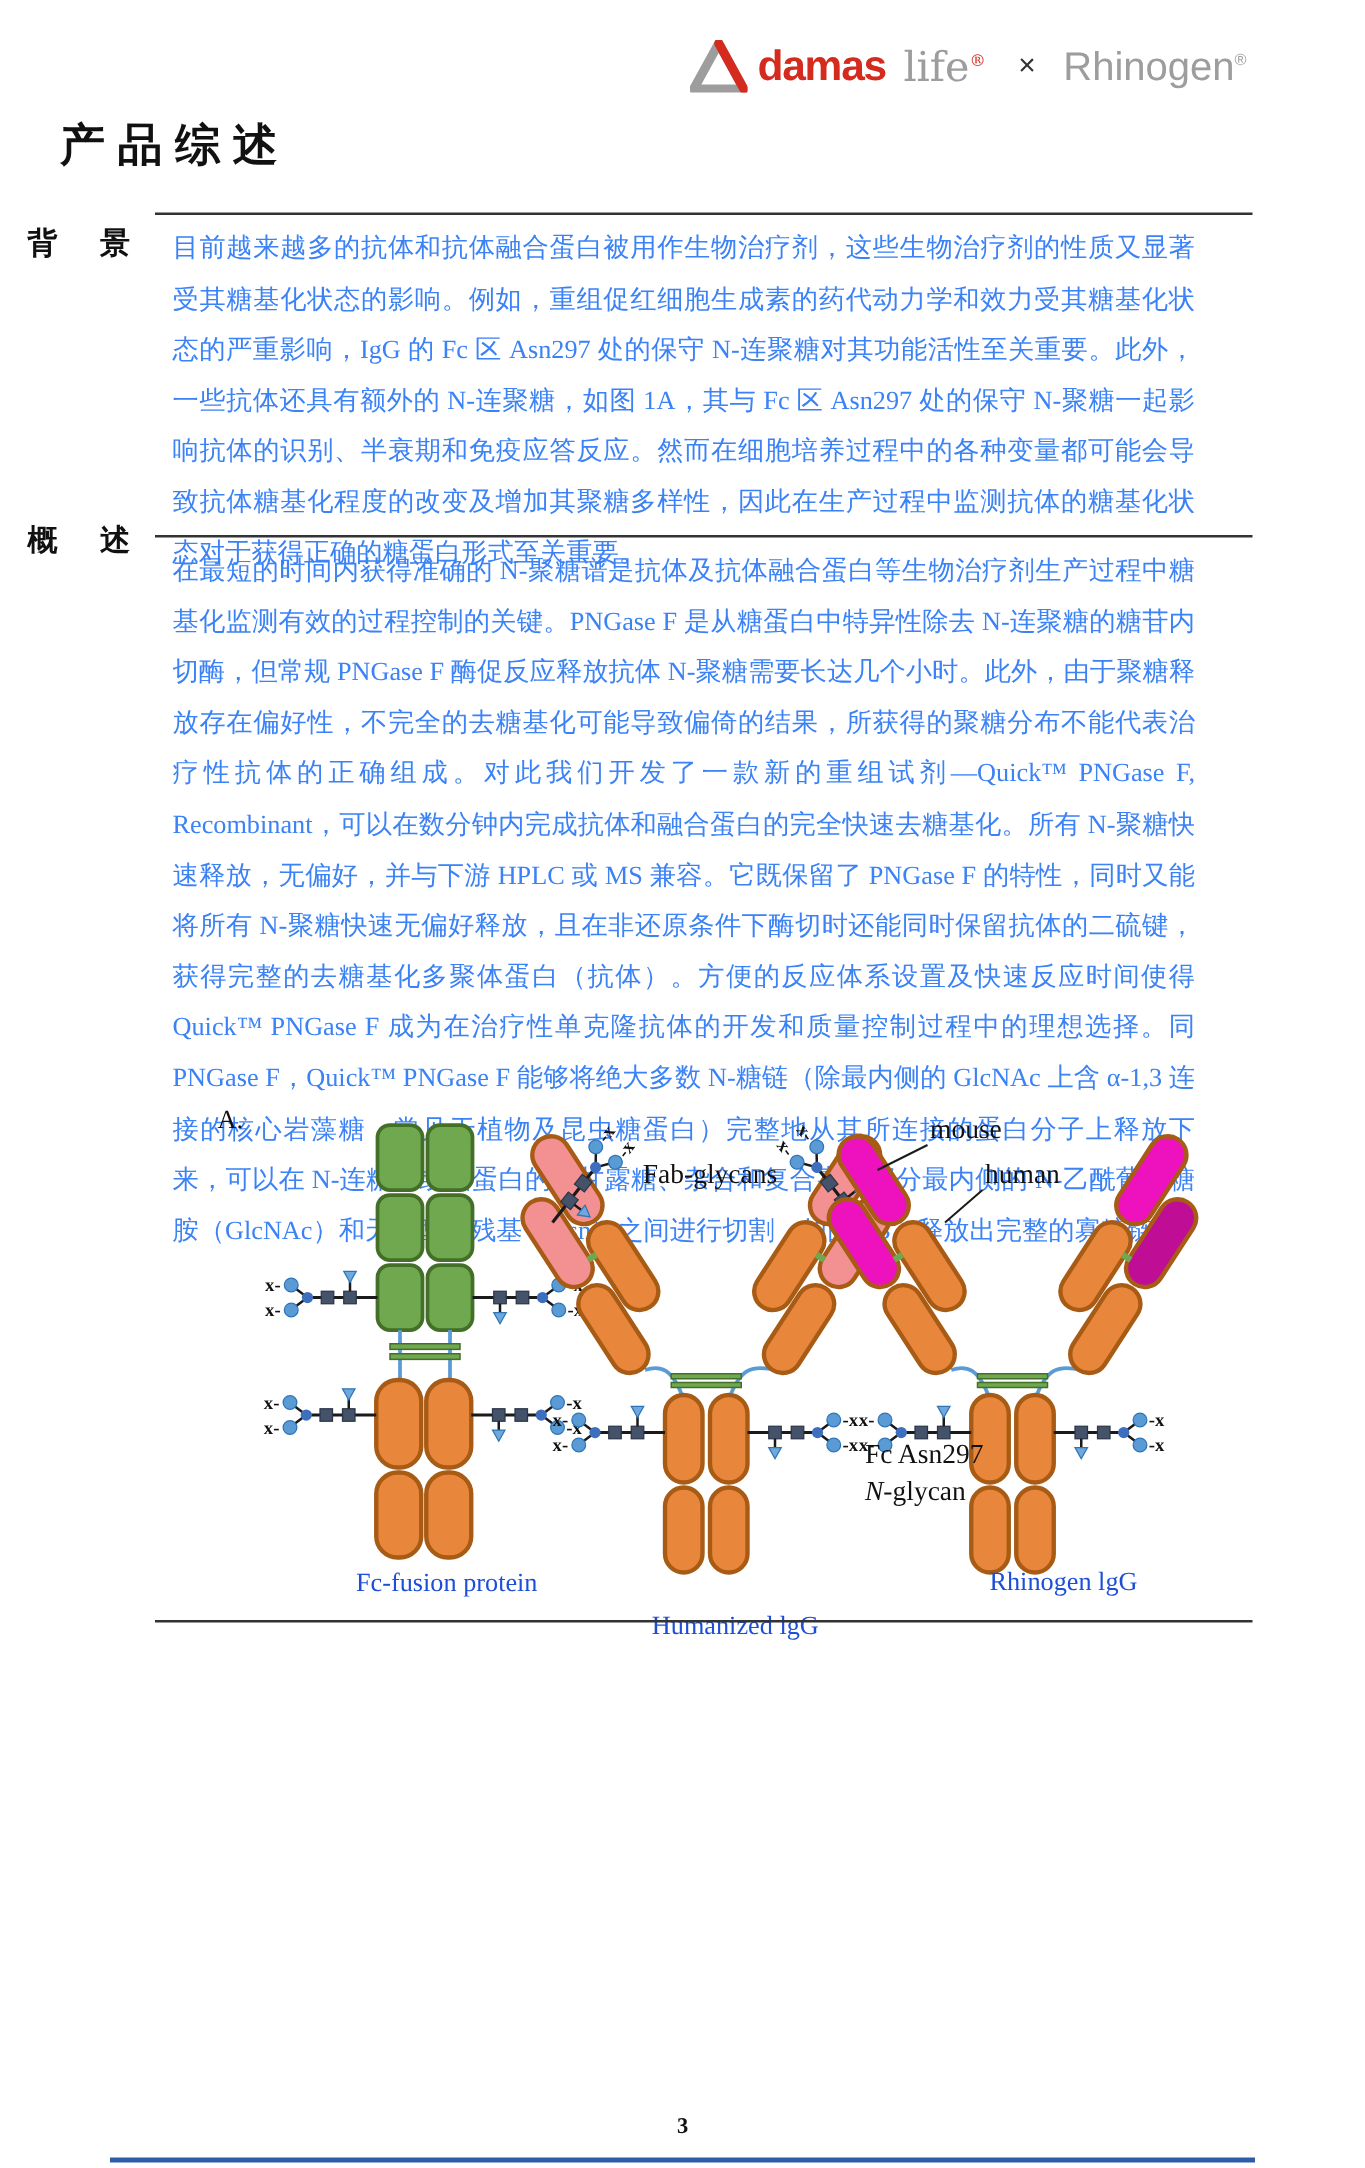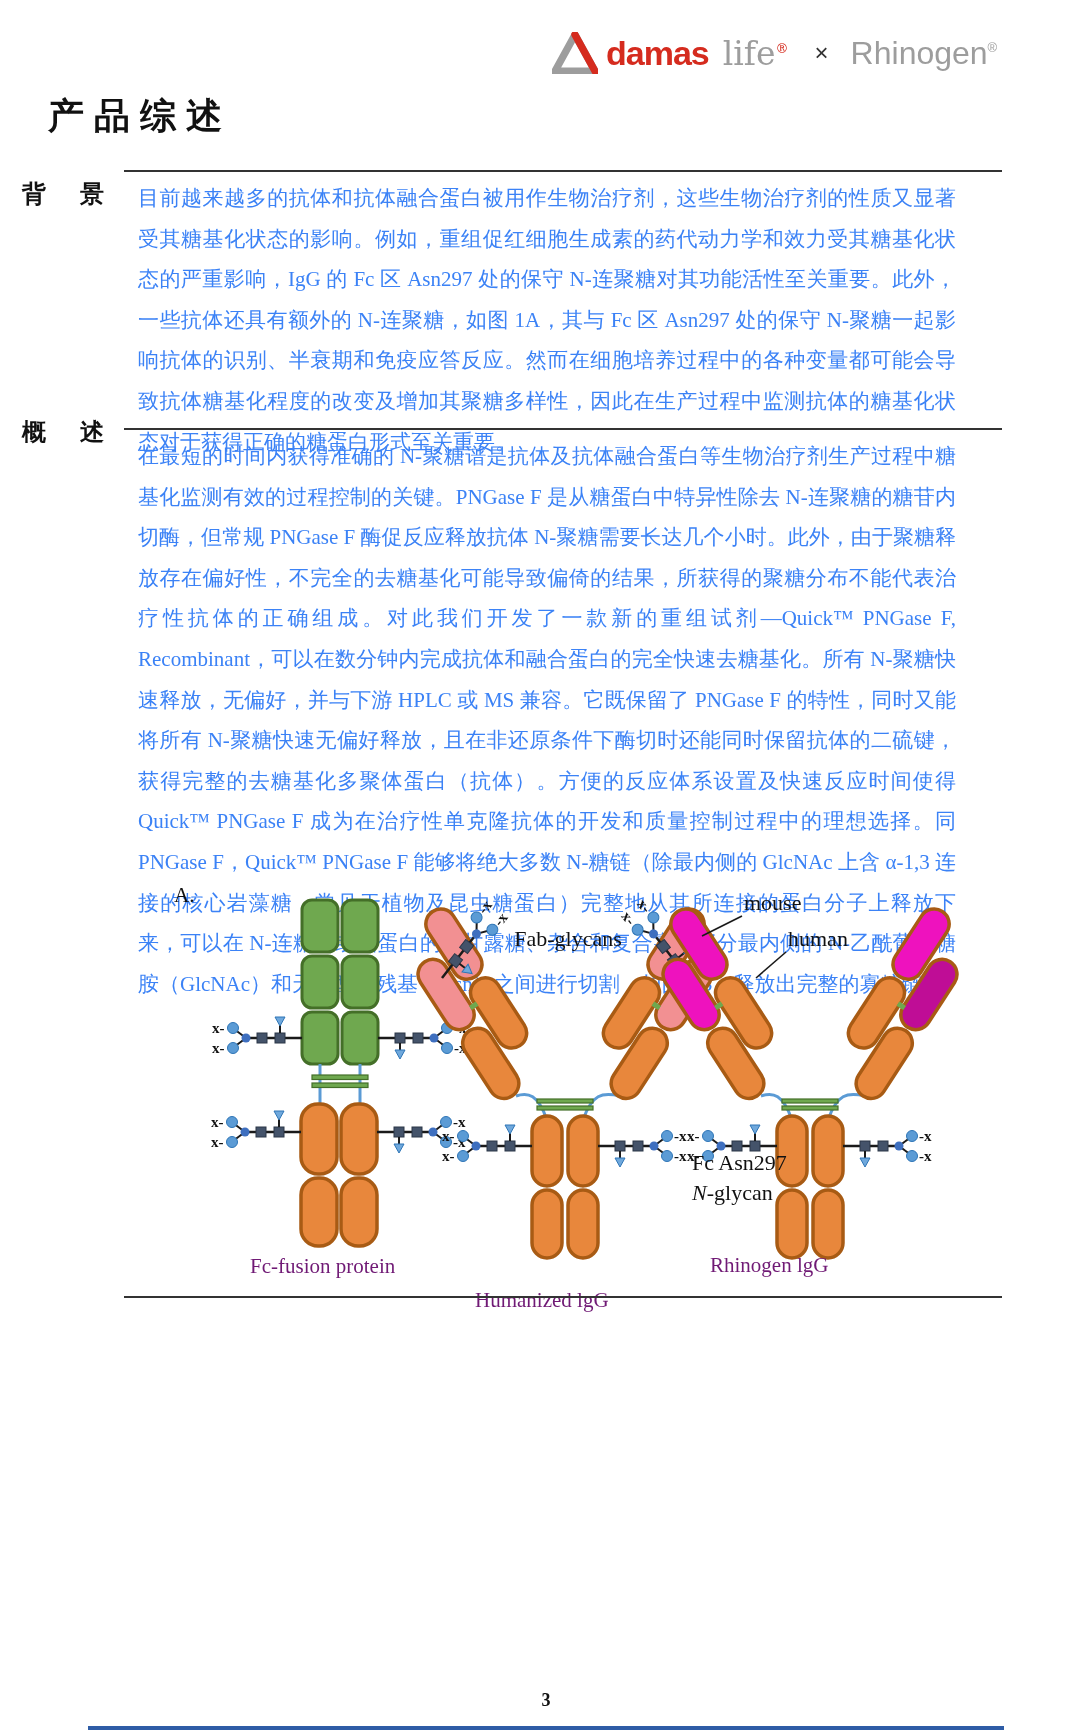--- a/index.html
+++ b/index.html
@@ -17,21 +17,21 @@
   .logo .rhinogen{color:#9d9d9d;font-family:"Liberation Sans",sans-serif;font-weight:normal;font-size:32px;}
   .logo .reg-gray{color:#9d9d9d;font-size:13px;vertical-align:super;}
   
   .page-title{top:92px;left:8px;font-size:36px;font-weight:bold;letter-spacing:10px;margin-left:40px;}
   .rule{left:124px;width:878px;height:2px;background:#333;}
   .sec-label{left:22px;font-size:24px;font-weight:bold;letter-spacing:14px;text-align:right;}
   .para{left:138px;width:818px;font-size:21px;line-height:40.6px;text-align:justify;color:#3b82f6;}
   
   .figure{top:878px;left:140px;width:860px;height:420px;}
   .panel-label{top:5px;left:34px;font-size:21px;}
-  .caption{font-size:21px;text-align:left;color:#701a75;}
+  .caption{font-size:21px;text-align:right;color:#1d4ed8;}
   .caps{stroke:#A85B14;stroke-width:3.5;}
   .grn{fill:#6FA84F;stroke:#446F28;stroke-width:3;}
   .org{fill:#E8873C;}
   .tip-outer{fill:var(--tip,#F29092);}
   .tip-inner{fill:var(--tip2,var(--tip,#F29092));}
   .bond{stroke:#5B9BD5;stroke-width:3;fill:none;}
   .ss{fill:#6FA84F;stroke:#446F28;stroke-width:1.2;}
   .gx{font:600 15px "Liberation Serif",serif;fill:#111;}
   .fl2{font:22px "Liberation Serif",serif;fill:#111;}
   .ptr{stroke:#1a1a1a;stroke-width:1.6;}

